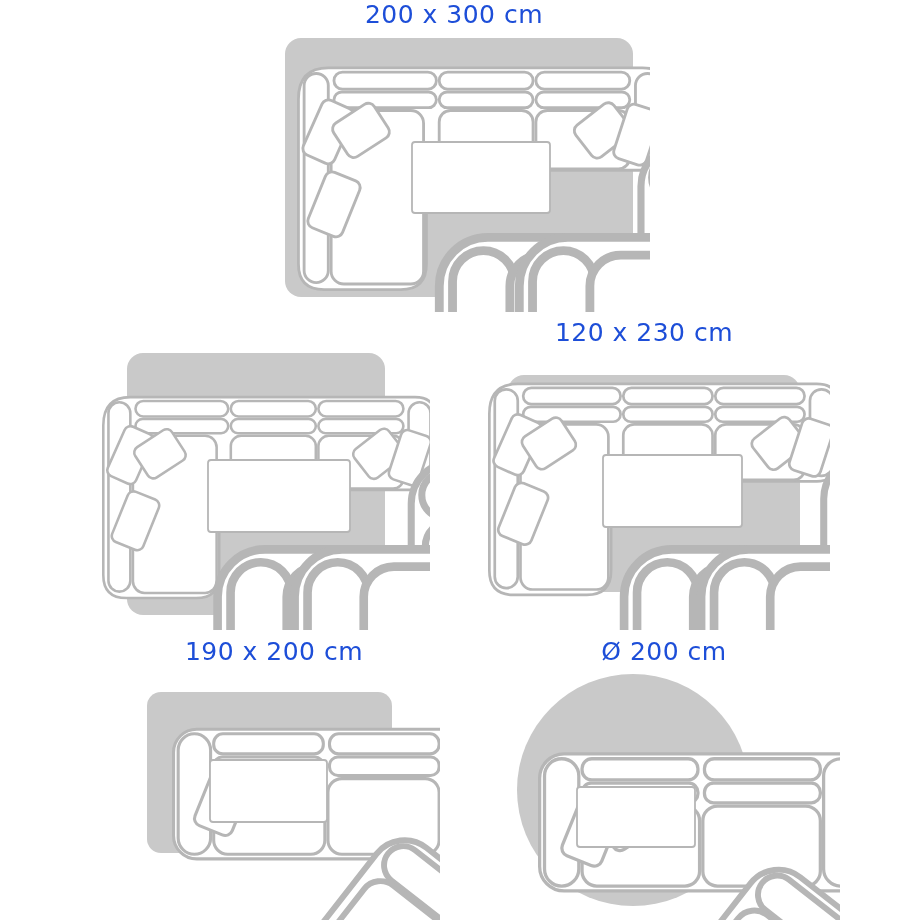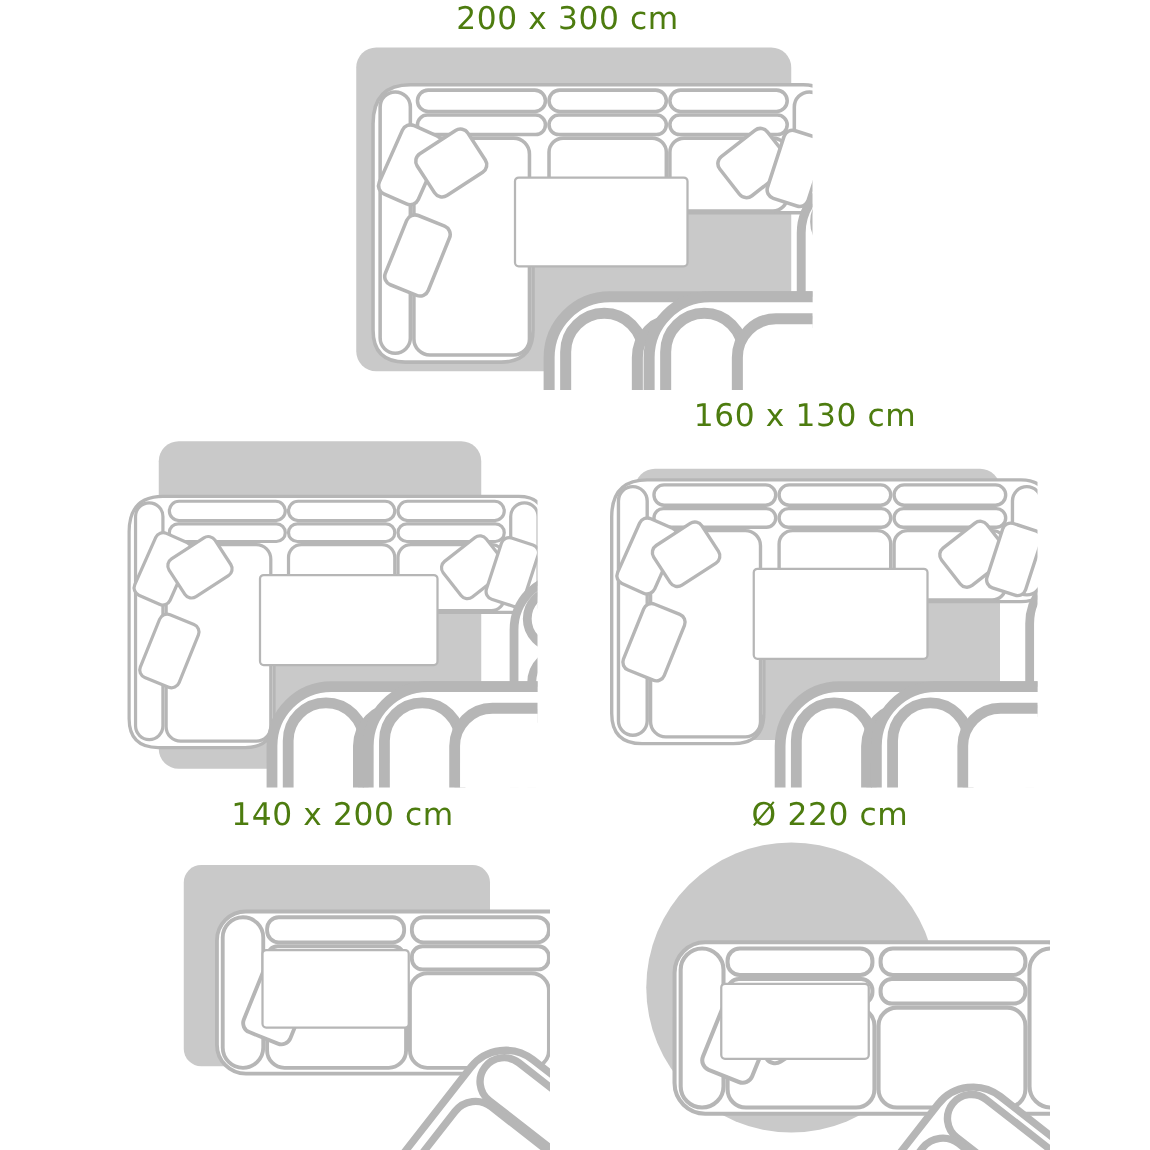--- a/index.html
+++ b/index.html
@@ -5,21 +5,21 @@
   html,body { margin:0; padding:0; background:#ffffff; }
   #canvas {
     position:relative; width:920px; height:920px; overflow:hidden;
     background:#ffffff;
     font-family:"DejaVu Sans","Liberation Sans",sans-serif;
   }
   .panel { position:absolute; }
   .size-label {
     position:absolute; left:0; right:12px; top:0;
     text-align:center; font-size:25px; line-height:30px;
-    color:#4d7c0f; letter-spacing:0.5px; white-space:nowrap;
+    color:#1d4ed8; letter-spacing:0.5px; white-space:nowrap;
     font-weight:400;
   }
   .scene { position:absolute; left:0; display:block; }
   symbol { overflow:visible; }
   .scene use { fill:#ffffff; stroke:#b6b6b6; }
   .scene .table { fill:#ffffff; stroke:#b6b6b6; stroke-width:1.8; }
   .scene .rug { stroke:none; }
 </style>
 </head>
 <body>
@@ -113,43 +113,43 @@
       <rect class="rug" x="37" y="5" width="258" height="262" rx="16" fill="#c9c9c9"></rect>
       <use href="#sofa-corner" transform="translate(12,12) scale(0.985)"></use>
       <rect class="table" x="118" y="112" width="142" height="72" rx="3"></rect>
       <use href="#armchair-left" transform="translate(269,110) scale(0.95)"></use>
       <use href="#armchair-front" transform="translate(113,197) scale(0.95)"></use>
       <use href="#armchair-front" transform="translate(190,197) scale(0.95)"></use>
     </svg>
   </div>
 
   <div class="panel" style="left:470px; top:318px; width:360px; height:312px;">
-    <div class="size-label">160 x 130 cm</div>
+    <div class="size-label">120 x 230 cm</div>
     <svg class="scene" style="top:30px;" width="360" height="282" viewBox="0 0 360 282">
       <rect class="rug" x="38" y="27" width="292" height="217" rx="16" fill="#c9c9c9"></rect>
       <use href="#sofa-corner" transform="translate(18,5) scale(0.977)"></use>
       <rect class="table" x="133" y="107" width="139" height="72" rx="3"></rect>
       <use href="#armchair-left" transform="translate(292,105) scale(0.95)"></use>
       <use href="#armchair-front" transform="translate(130,197) scale(0.95)"></use>
       <use href="#armchair-front" transform="translate(207,197) scale(0.95)"></use>
     </svg>
   </div>
 
   <div class="panel" style="left:120px; top:637px; width:320px; height:283px;">
-    <div class="size-label">140 x 200 cm</div>
+    <div class="size-label">190 x 200 cm</div>
     <svg class="scene" style="top:28px;" width="320" height="255" viewBox="0 0 320 255">
       <rect class="rug" x="27" y="27" width="245" height="161" rx="14" fill="#c9c9c9"></rect>
       <use href="#sofa-2seat" transform="translate(52,6) scale(0.965)"></use>
       <rect class="table" x="90" y="95" width="117" height="62" rx="3"></rect>
       <use href="#armchair-left" transform="translate(243,172) rotate(38) scale(0.88) translate(-32,-38)"></use>
     </svg>
   </div>
 
   <div class="panel" style="left:500px; top:637px; width:340px; height:283px;">
-    <div class="size-label">Ø 220 cm</div>
+    <div class="size-label">Ø 200 cm</div>
     <svg class="scene" style="top:28px;" width="340" height="255" viewBox="0 0 340 255">
       <circle class="rug" cx="133" cy="125" r="116" fill="#c9c9c9"></circle>
       <use href="#sofa-2seat" transform="translate(38,35) scale(0.96)"></use>
       <rect class="table" x="77" y="122" width="118" height="60" rx="3"></rect>
       <use href="#armchair-left" transform="translate(230,196) rotate(38) scale(0.88) translate(-32,-38)"></use>
     </svg>
   </div>
 
 </div>
 

